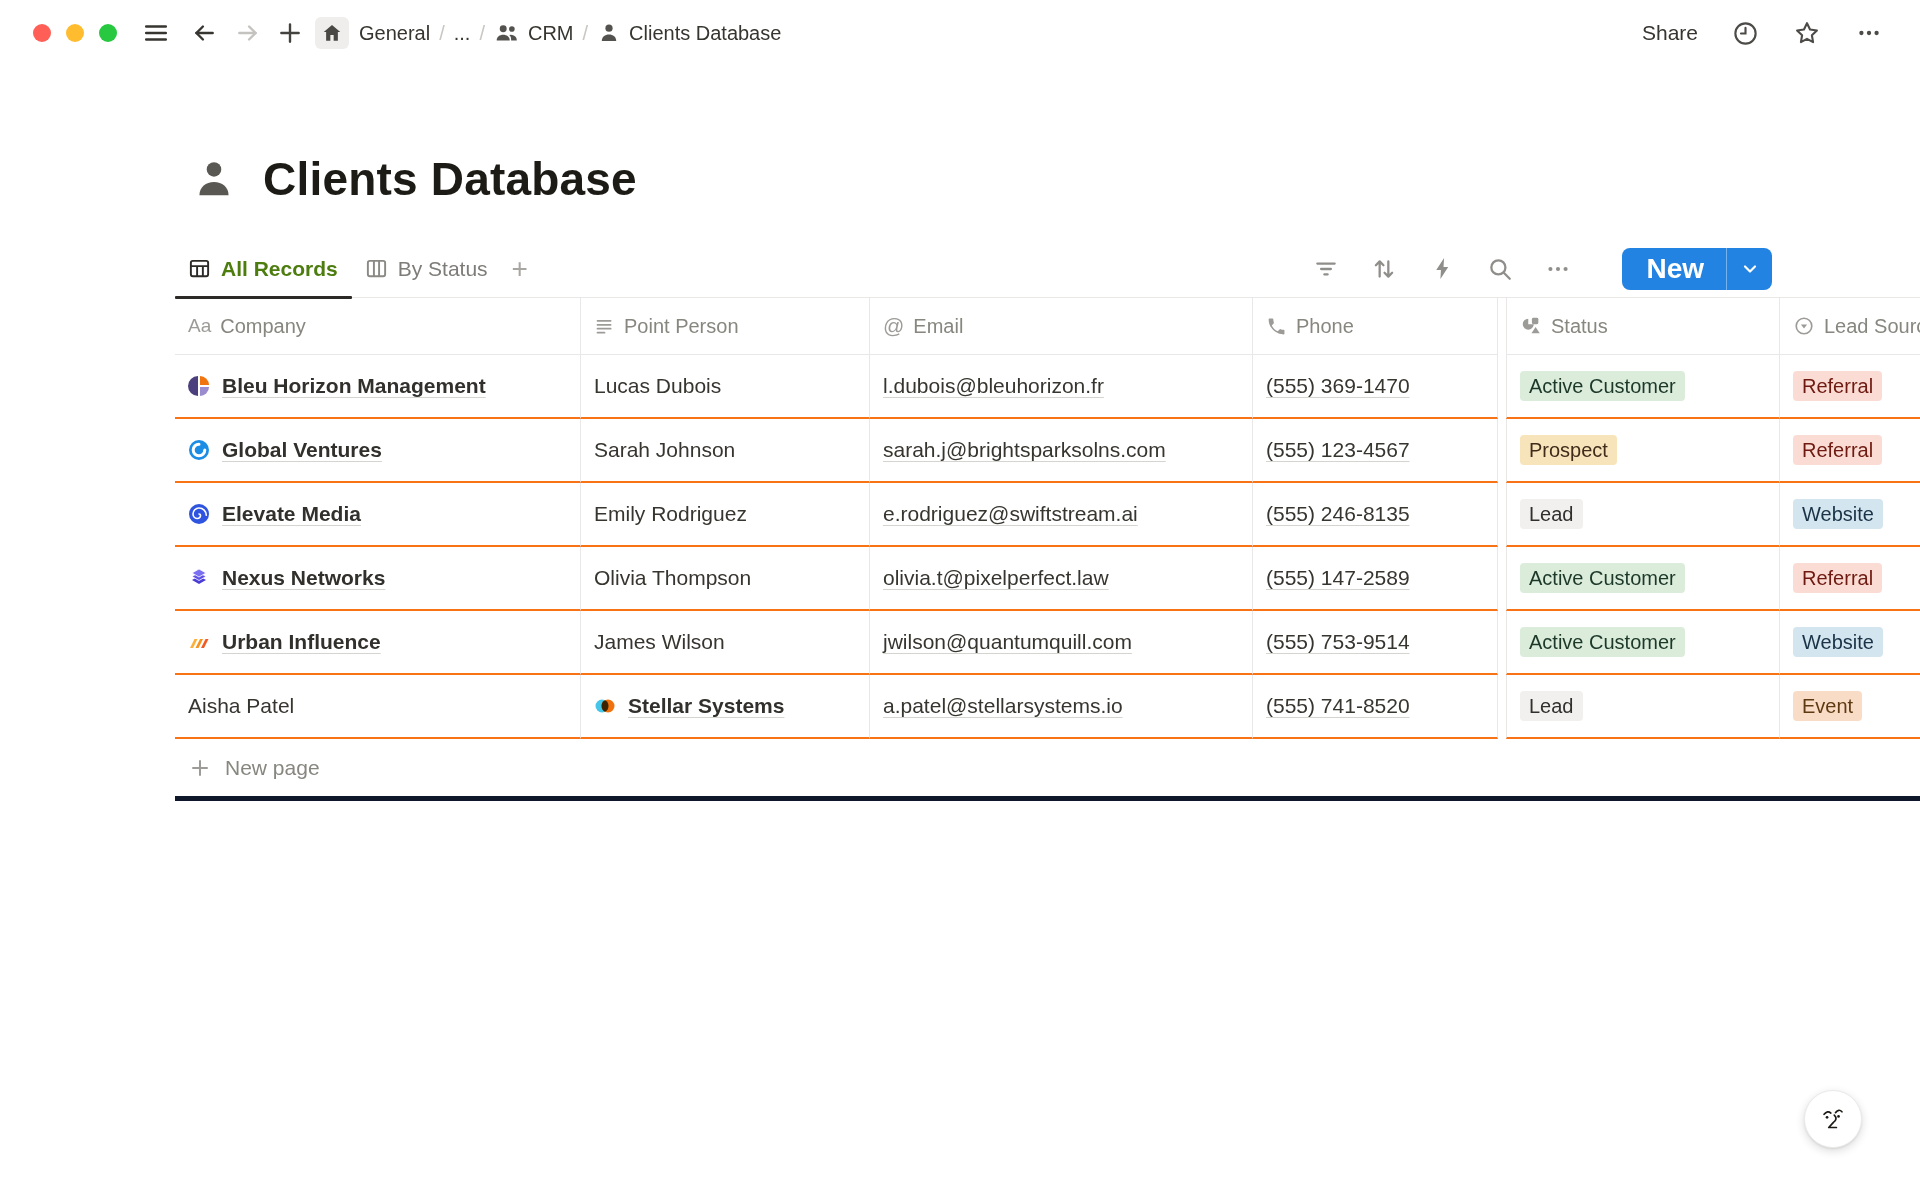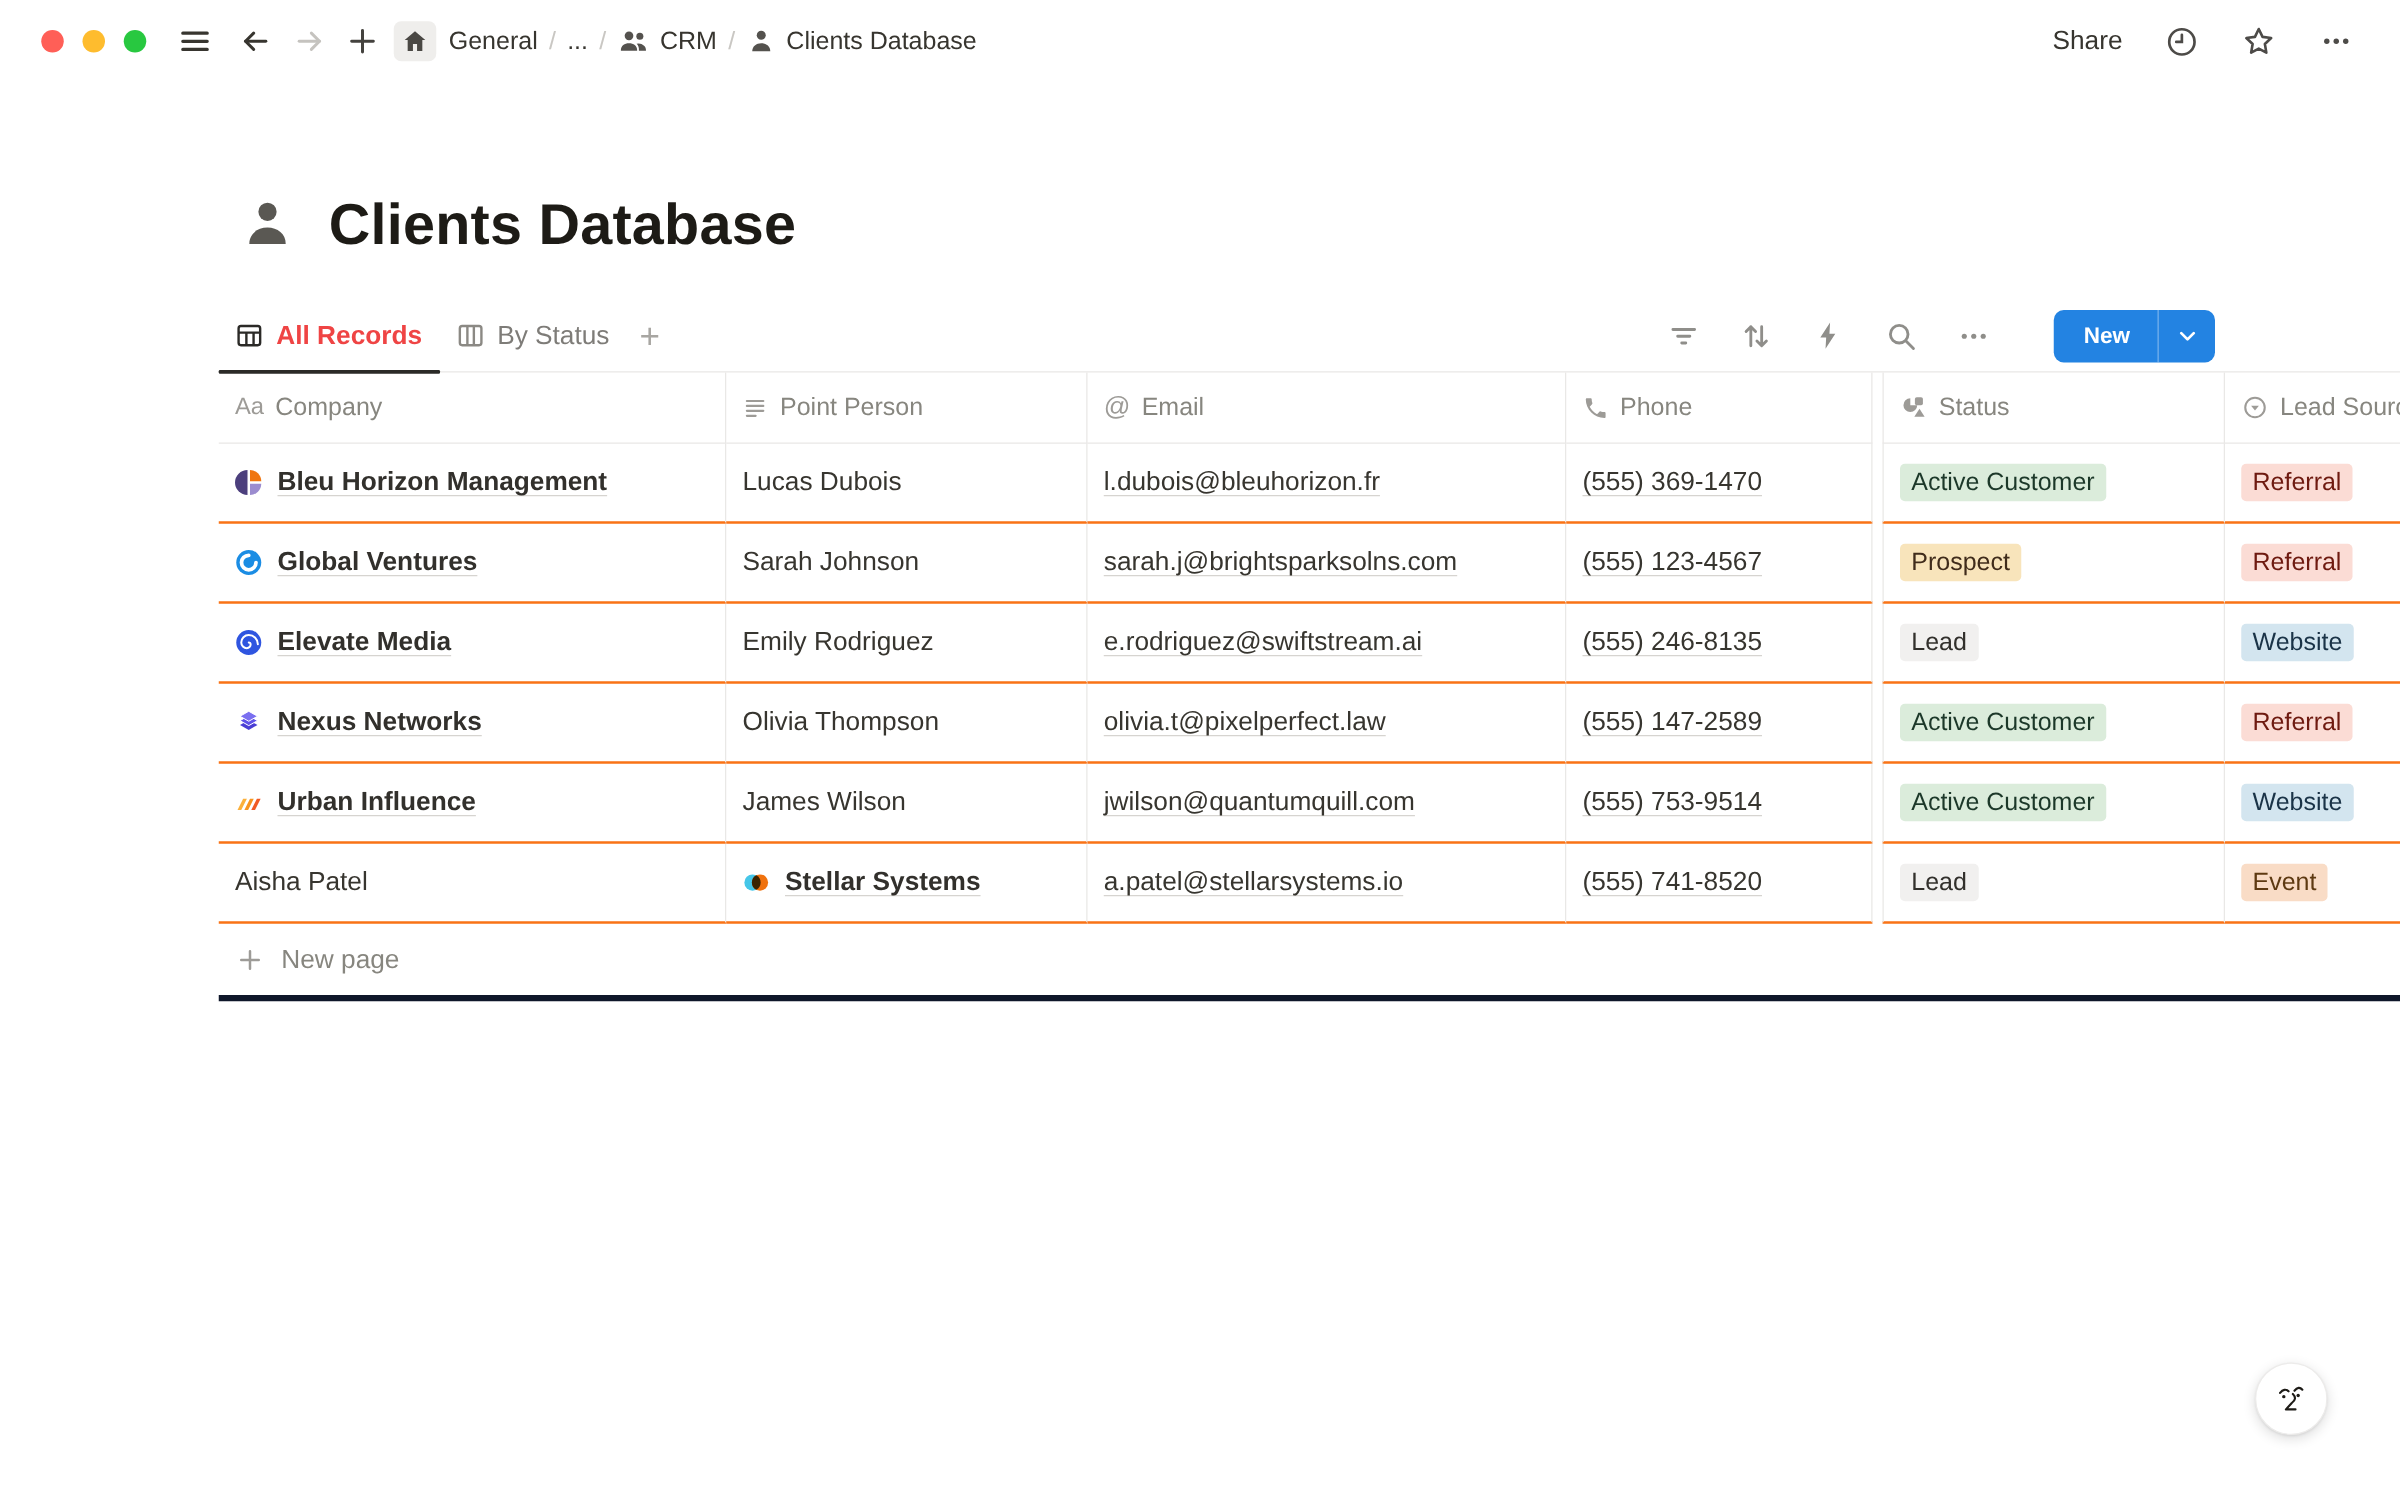--- a/index.html
+++ b/index.html
@@ -23,28 +23,28 @@
   
   .page { padding-left:175px; }
   .title-row { display:flex; align-items:center; gap:26px; margin:86px 0 0 16px; }
   .page-title { font-size:46px; font-weight:700; color:#1d1b16; letter-spacing:.2px; }
 
   
   .tabs-row { position:relative; margin-top:34px; height:58px; display:flex; align-items:center;
     border-bottom:1px solid #E9E8E6; padding-right:148px; }
   .tab { display:flex; align-items:center; gap:10px; height:100%; padding:0 14px 0 13px; font-size:21px; cursor:pointer; position:relative; }
   .tab .tab-label { white-space:nowrap; }
-  .tab.active { color:#ef4444; font-weight:700; }
+  .tab.active { color:#4d7c0f; font-weight:700; }
   .tab.active::after { content:""; position:absolute; left:0; right:0; bottom:-2px; height:3px; background:#2b2a27; border-radius:1px; }
   .tab.inactive { color:#7e7c78; }
   .tab-add { font-size:28px; color:#A8A6A2; padding:0 10px; cursor:pointer; }
   .view-tools { margin-left:auto; display:flex; align-items:center; gap:30px; }
   .tool-btn { width:28px; height:28px; display:flex; align-items:center; justify-content:center; cursor:pointer; }
   .new-btn { margin-left:20px; height:42px; border-radius:8px; display:flex; align-items:stretch; color:#fff; cursor:pointer; overflow:hidden; }
-  .new-btn-label { display:flex; align-items:center; padding:0 22px 0 24px; font-size:18px; font-weight:700; }
+  .new-btn-label { display:flex; align-items:center; padding:0 22px 0 24px; font-size:28px; font-weight:700; }
   .new-btn-divider { width:1px; background:rgba(255,255,255,.38); margin:0; }
   .new-btn-caret { width:45px; display:flex; align-items:center; justify-content:center; }
 
   
   .grid-row { display:grid; grid-template-columns:406px 289px 383px 245px 8px 274px 300px; }
   .cell { display:flex; align-items:center; padding:0 13px; overflow:hidden; white-space:nowrap; }
   .head-row .cell { height:57px; color:#87867F; font-size:20px; gap:9px;
     border-bottom:1px solid #E9E8E6; }
   .body-row .cell { height:64px; font-size:21px; border-bottom:2px solid #f97316; }
   .v1 { border-right:1px solid #E9E8E6; }

